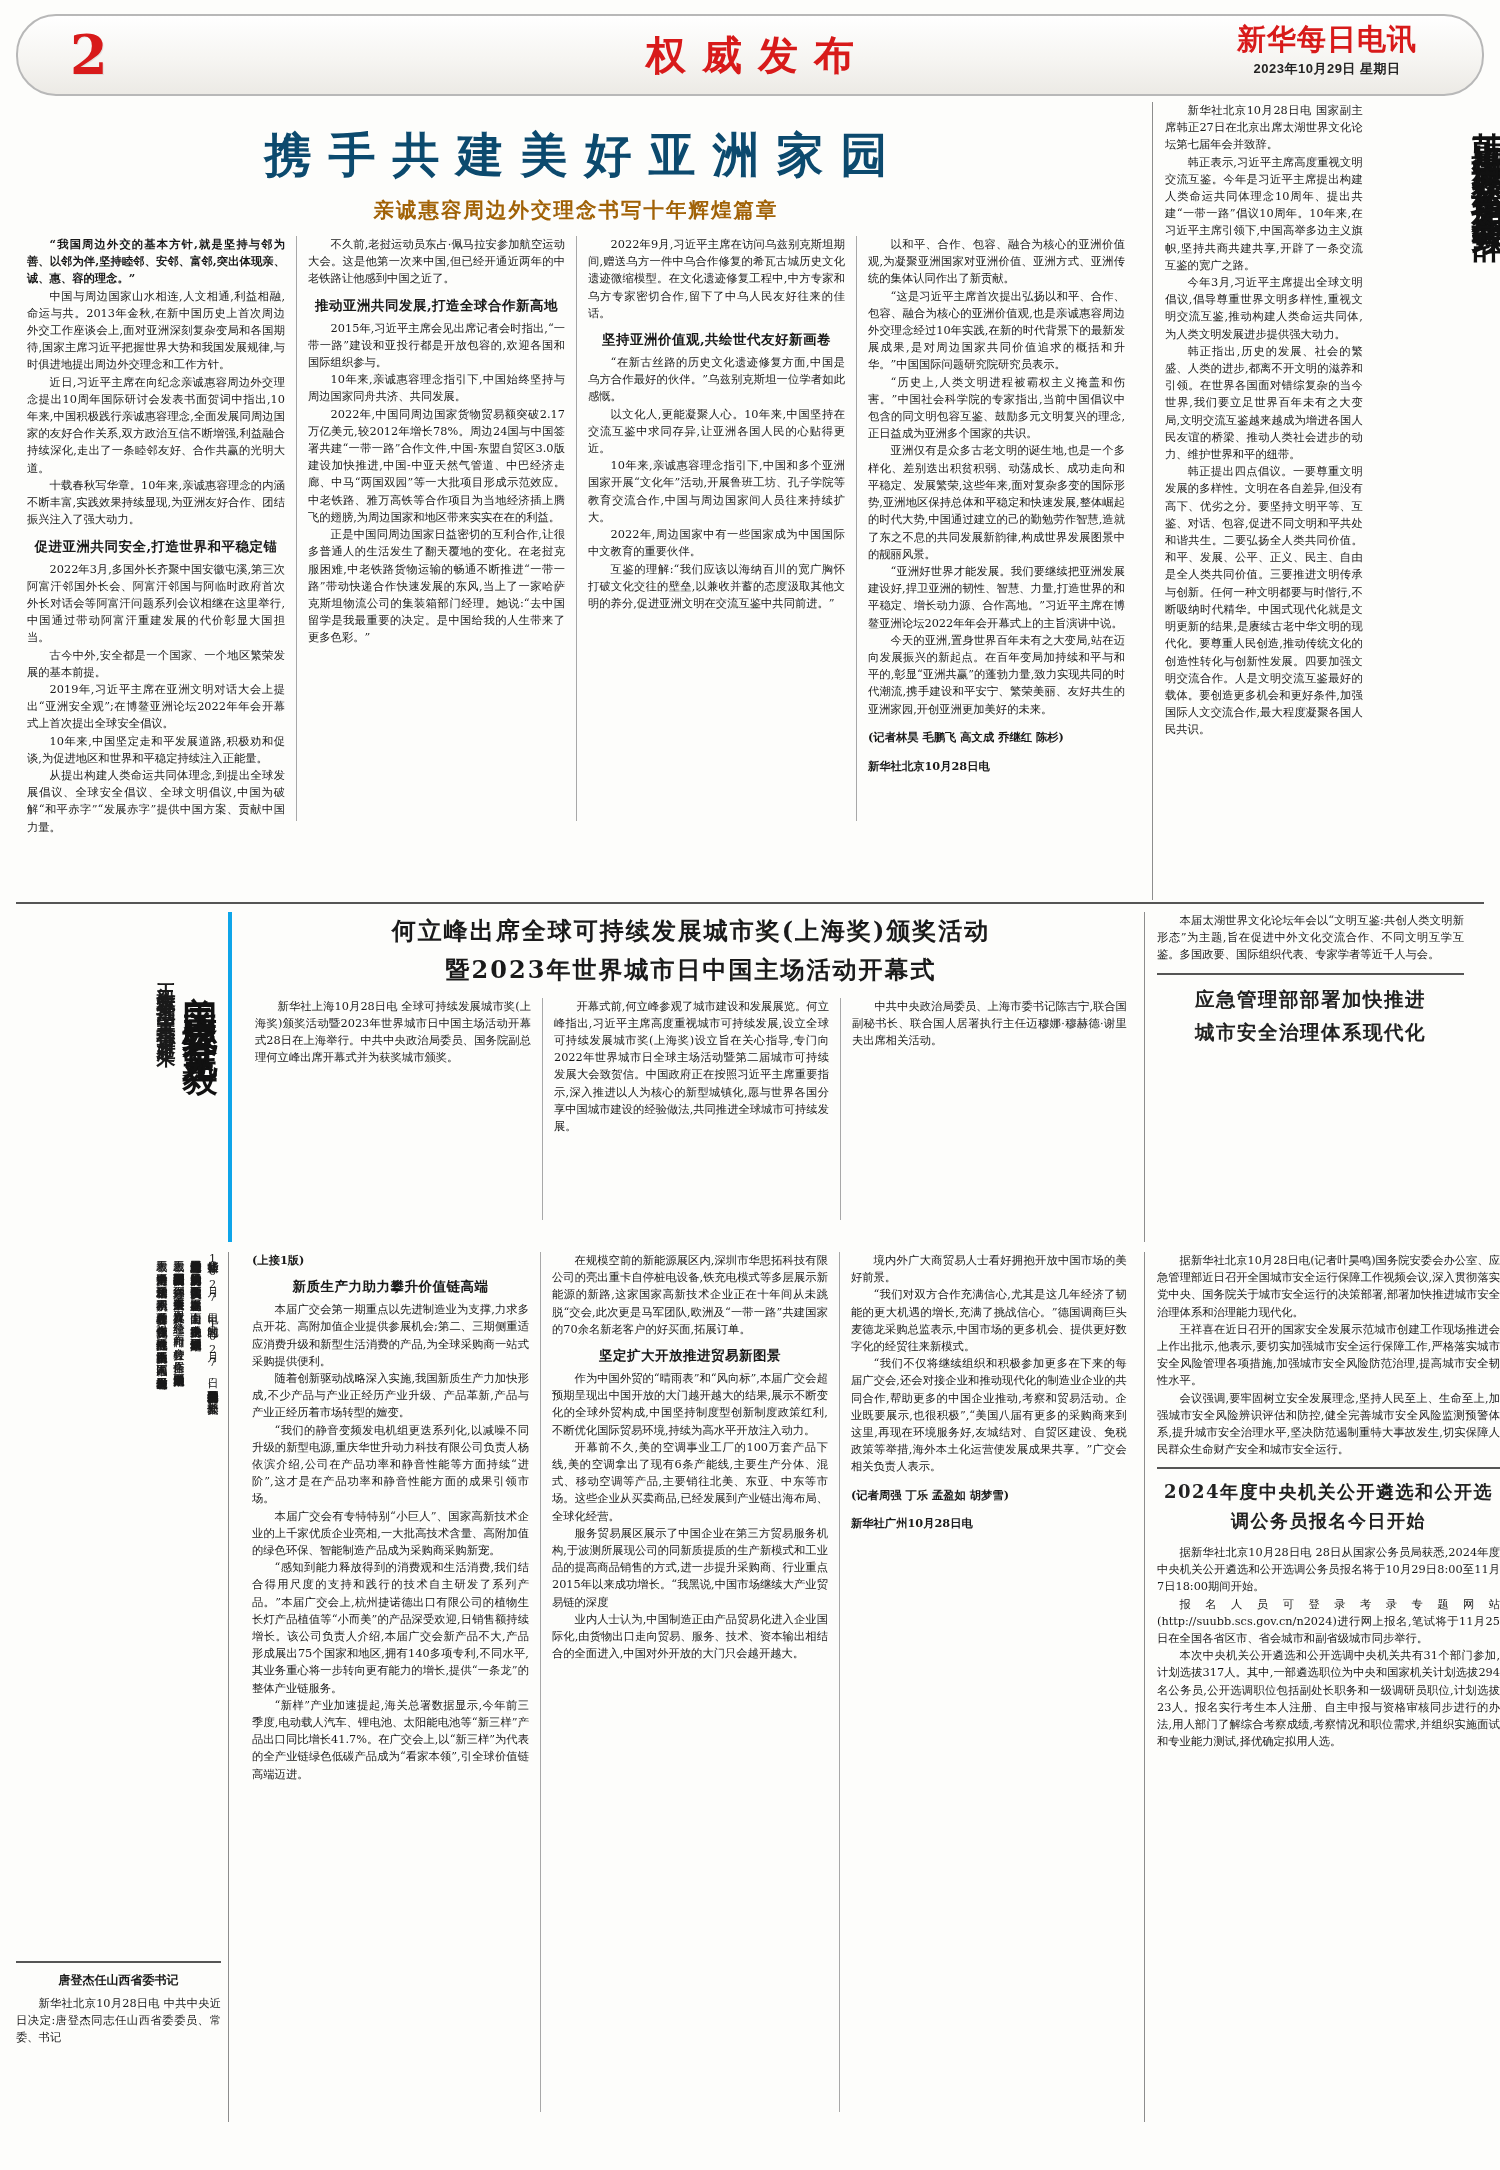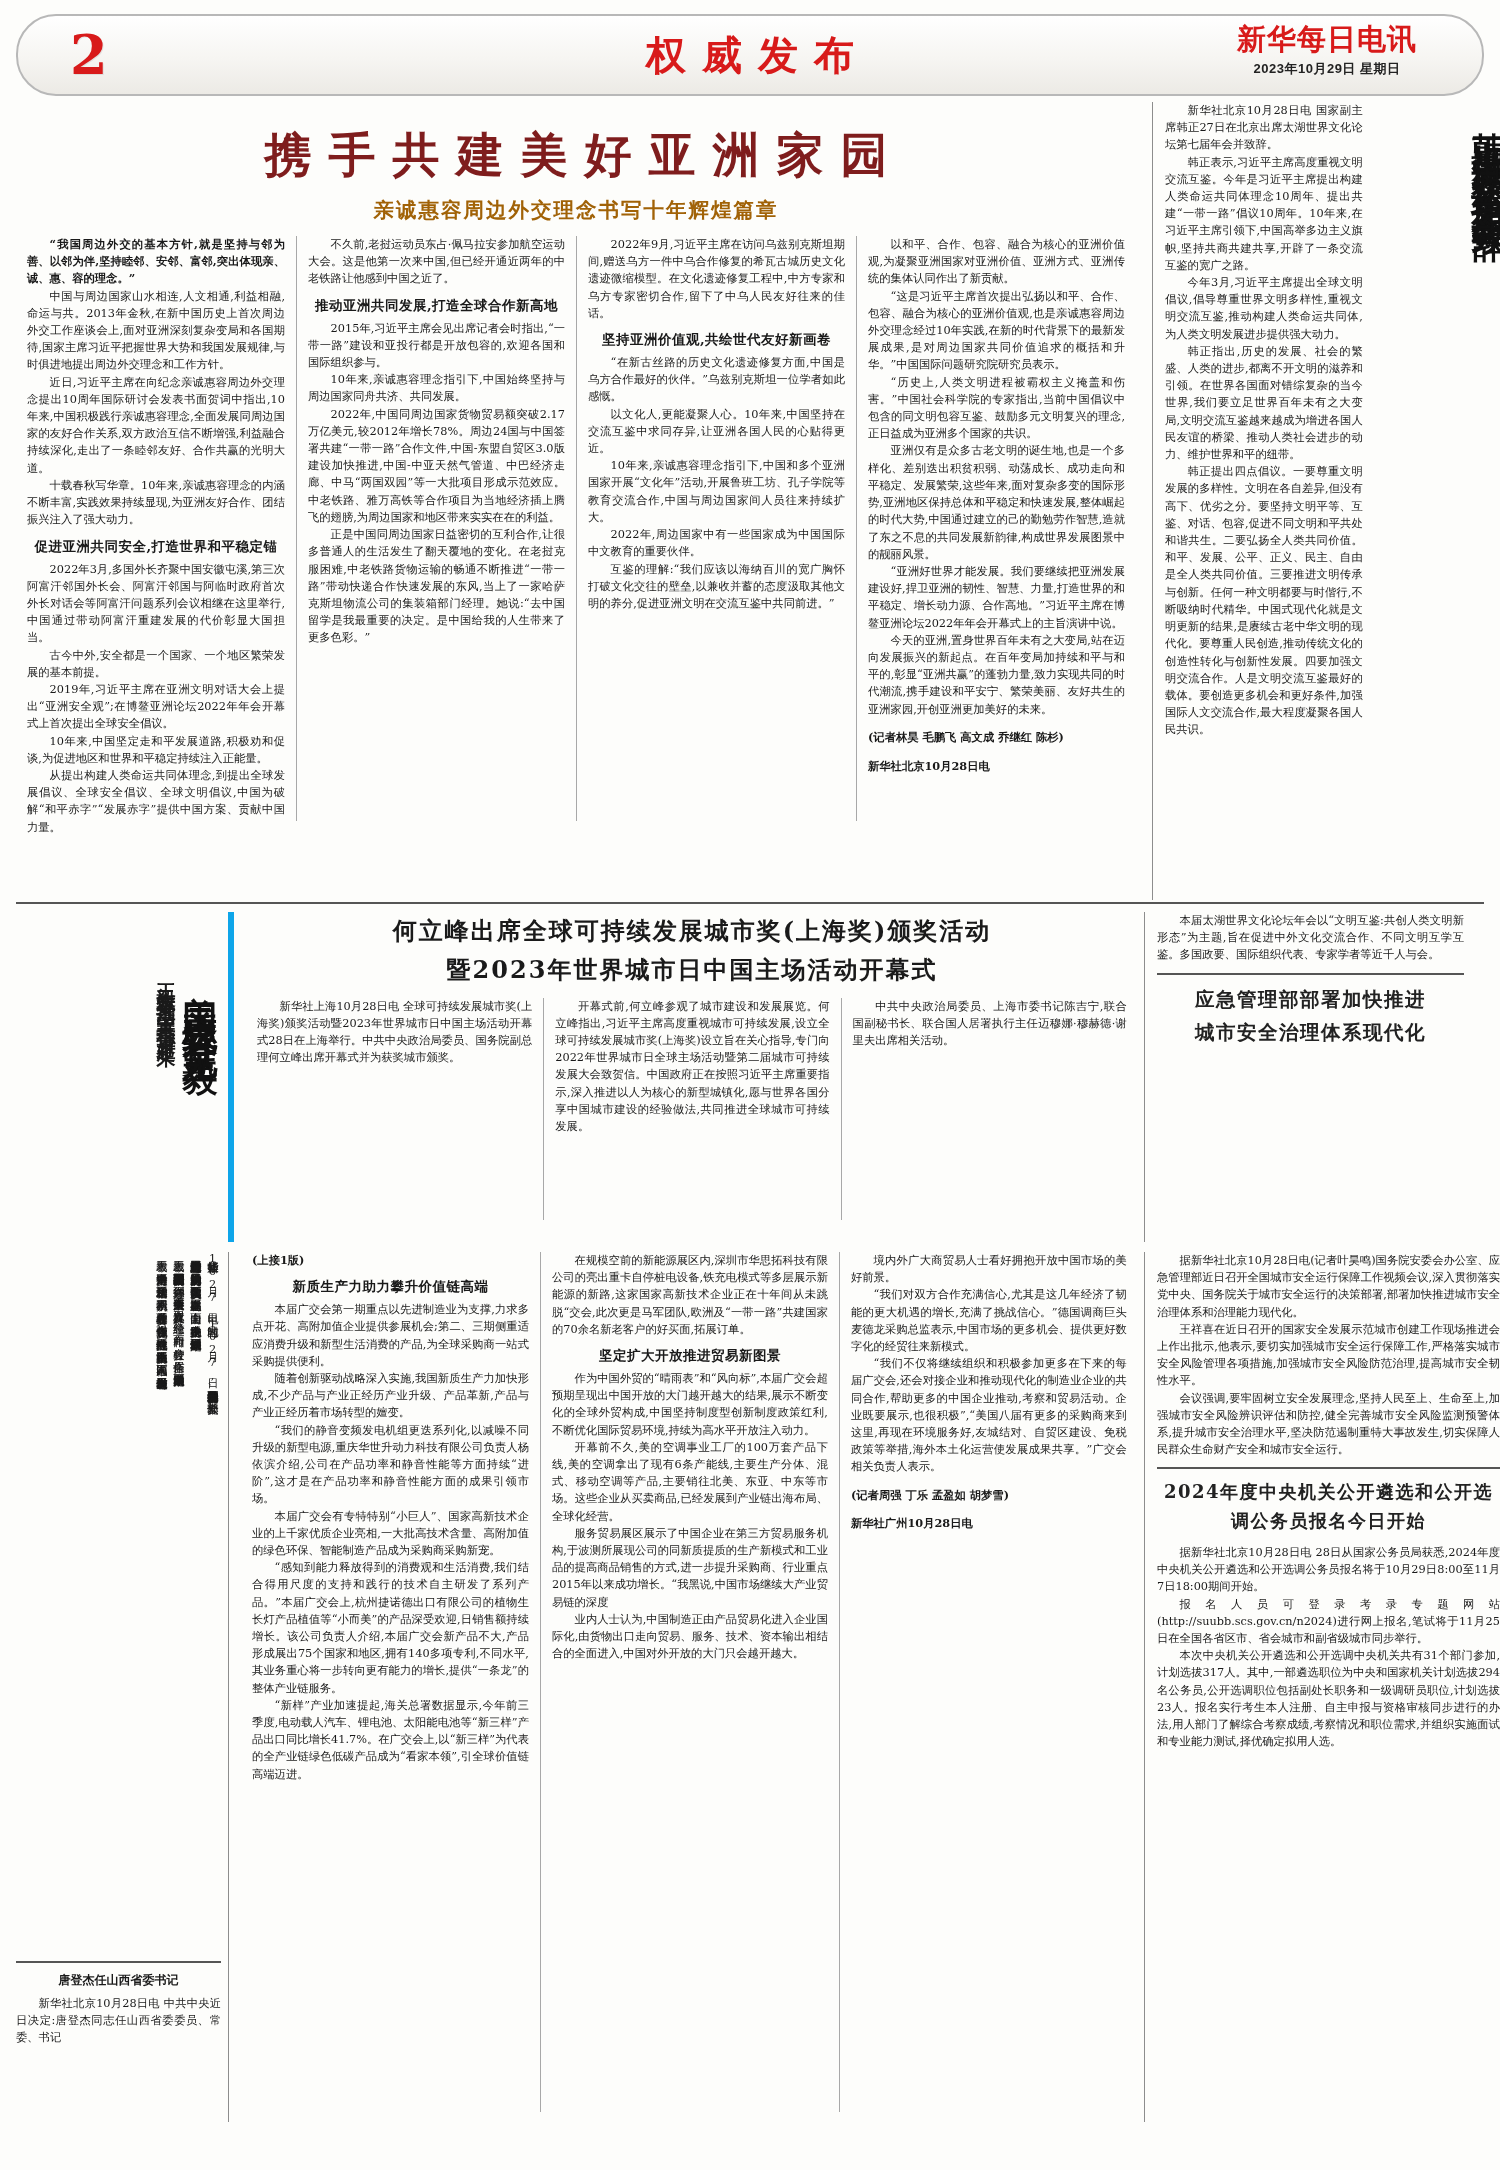--- a/index.html
+++ b/index.html
@@ -55,21 +55,21 @@
   }
   .credit{font-size:11.3px;line-height:17.2px;text-align:left;font-weight:bold;}
 
   
   .top-wrap{position:relative;margin:6px 16px 0 16px;height:800px;}
   .main-left{position:absolute;left:0;top:0;width:1120px;height:798px;}
   .big-title{
     text-align:center;font-size:47px;font-weight:bold;
     letter-spacing:17px;text-indent:17px;margin:26px 0 0 0;line-height:1.15;
     font-family:"DejaVu Serif","Liberation Serif",serif;
-    color:#7f1d1d;
+    color:#0c4a6e;
   }
   .big-sub{
     text-align:center;font-size:20.5px;font-weight:bold;
     letter-spacing:2px;margin:14px 0 12px 0;color:#a16207;
   }
   .cols4{
     display:flex;gap:0;height:585px;
   }
   .c4{width:25%;box-sizing:border-box;padding:0 11px;}
   .c4 + .c4{border-left:1px solid #a8a8a8;}
@@ -83,21 +83,21 @@
     width:134px;
     writing-mode:vertical-rl;text-orientation:upright;
     font-size:33px;font-weight:bold;letter-spacing:5px;line-height:1.22;
     font-family:"DejaVu Serif","Liberation Serif",serif;
     color:#111;margin-left:4px;padding-top:4px;
   }
 
   
   .mid-wrap{position:relative;margin:0 16px;height:340px;border-top:2px solid #555;padding-top:8px;}
   .mid-left{position:absolute;left:0;top:8px;width:205px;height:330px;}
-  .mid-center{position:absolute;left:212px;top:8px;width:910px;height:330px;border-left:6px solid #0ea5e9;padding-left:12px;box-sizing:border-box;}
+  .mid-center{position:absolute;left:212px;top:8px;width:910px;height:330px;border-left:4px solid #0ea5e9;padding-left:12px;box-sizing:border-box;}
   .mid-right{position:absolute;left:1128px;top:8px;width:320px;height:330px;border-left:1px solid #8d8d8d;padding-left:12px;box-sizing:border-box;}
   .mid-title{
     text-align:center;font-size:24px;font-weight:bold;letter-spacing:2px;line-height:1.45;
     margin:2px 0 10px 0;
   }
   .cols3{display:flex;height:222px;}
   .c3{width:33.33%;box-sizing:border-box;padding:0 11px;}
   .c3 + .c3{border-left:1px solid #a8a8a8;}
 
   .sec-head{

